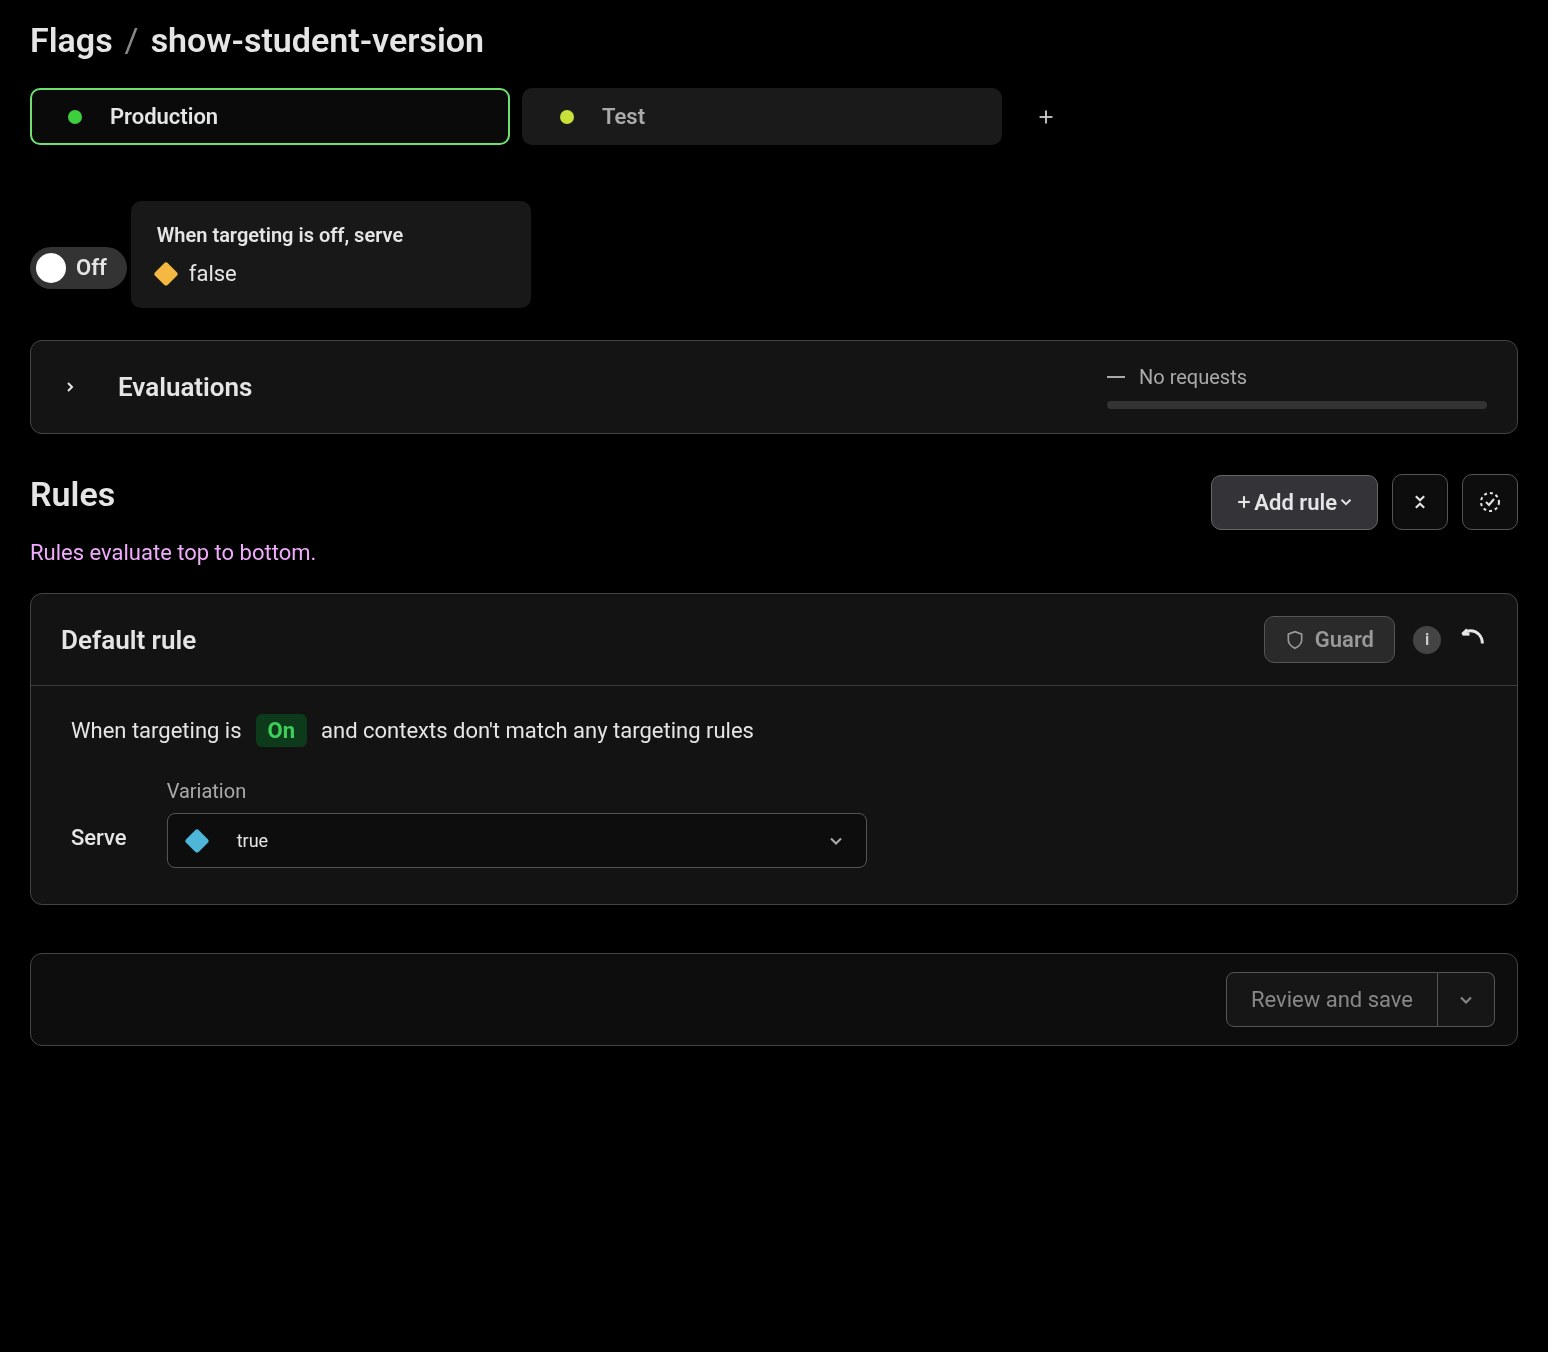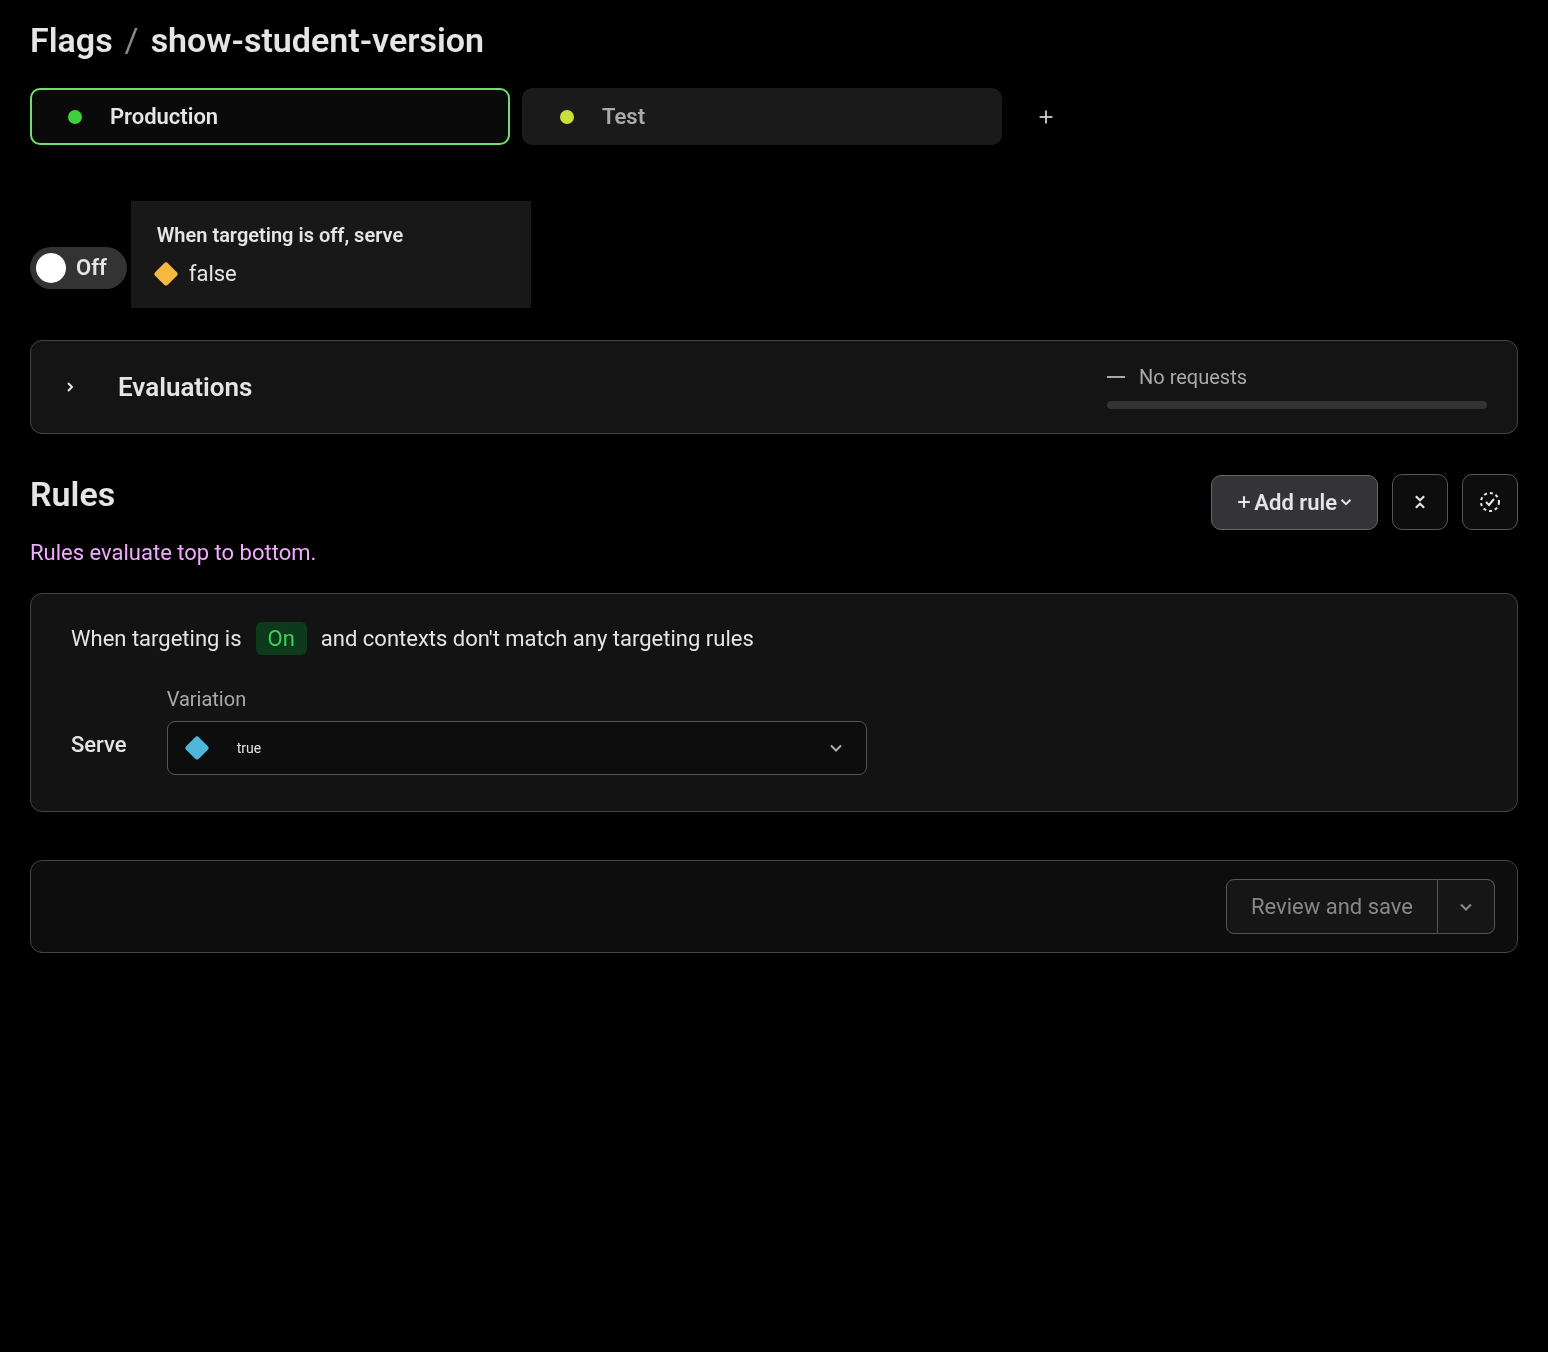--- a/index.html
+++ b/index.html
@@ -90,21 +90,21 @@
       background: #fff;
       border-radius: 50%;
     }
     .toggle-label {
       font-size: 22px;
       font-weight: 600;
       color: #e5e5e5;
     }
     .serve-card {
       background: #181818;
-      border-radius: 0;
+      border-radius: 10px;
       padding: 22px 26px;
       display: inline-block;
       min-width: 400px;
       margin-bottom: 32px;
     }
     .serve-card .title {
       font-size: 20px;
       font-weight: 600;
       margin-bottom: 14px;
     }
@@ -269,21 +269,21 @@
       gap: 14px;
       font-size: 22px;
       margin-bottom: 32px;
       flex-wrap: wrap;
     }
     .badge-on {
       background: #0d3a1a;
       color: #3ecf5a;
       padding: 4px 12px;
       border-radius: 6px;
-      font-weight: 400;
+      font-weight: 700;
     }
     .serve-row {
       display: flex;
       align-items: flex-end;
       gap: 40px;
     }
     .serve-row .label {
       font-size: 22px;
       font-weight: 500;
       padding-bottom: 18px;
@@ -305,21 +305,21 @@
       border-radius: 8px;
       padding: 16px 20px;
       min-width: 700px;
       background: #0d0d0d;
       cursor: pointer;
     }
     .select-left {
       display: flex;
       align-items: center;
       gap: 31px;
-      font-size: 14px;
+      font-size: 18px;
     }
     .footer-bar {
       border: 1px solid #444;
       border-radius: 12px;
       display: flex;
       justify-content: flex-end;
       padding: 18px 22px;
       background: #0d0d0d;
     }
     .footer-actions {
@@ -439,20 +439,41 @@
           <circle cx="12" cy="12" r="9" stroke-dasharray="3 3"></circle>
           <polyline points="8 12 11 15 16 9"></polyline>
         </svg>
     </div>
   </div>
 </div>
 <div class="rules-sub">Rules evaluate top to bottom.</div>
 
 
 <div class="rule-card">
+  <div class="rule-card-header">
+    <div class="rule-card-title">Default rule</div>
+    <div class="rule-header-actions">
+      <div class="guard-btn">
+        <svg width="20" height="20" viewBox="0 0 24 24" fill="none" stroke="currentColor" stroke-width="2">
+            <path d="M12 22s8-4 8-10V5l-8-3-8 3v7c0 6 8 10 8 10z"></path>
+          </svg>
+        <span>Guard</span>
+      </div>
+      <div style="width:28px;height:28px;border-radius:50%;background:#444;display:flex;align-items:center;justify-content:center;color:#ccc;font-size:16px;font-weight:700;cursor:pointer;">
+        <span>i</span>
+      </div>
+      <div style="cursor:pointer;color:#e5e5e5;">
+        <svg width="28" height="28" viewBox="0 0 24 24" fill="none" stroke="currentColor" stroke-width="2.5">
+            <path d="M3 7v0h6"></path>
+            <path d="M3 7l4-4"></path>
+            <path d="M3 7c4-4 10-4 14 0 2 2 3 5 3 8"></path>
+          </svg>
+      </div>
+    </div>
+  </div>
   <div class="rule-body">
     <div class="rule-condition">
       <span>When targeting is</span>
       <span class="badge-on">On</span>
       <span>and contexts don't match any targeting rules</span>
     </div>
     <div class="serve-row">
       <div class="label">Serve</div>
       <div class="variation-group">
         <div class="variation-label">Variation</div>

